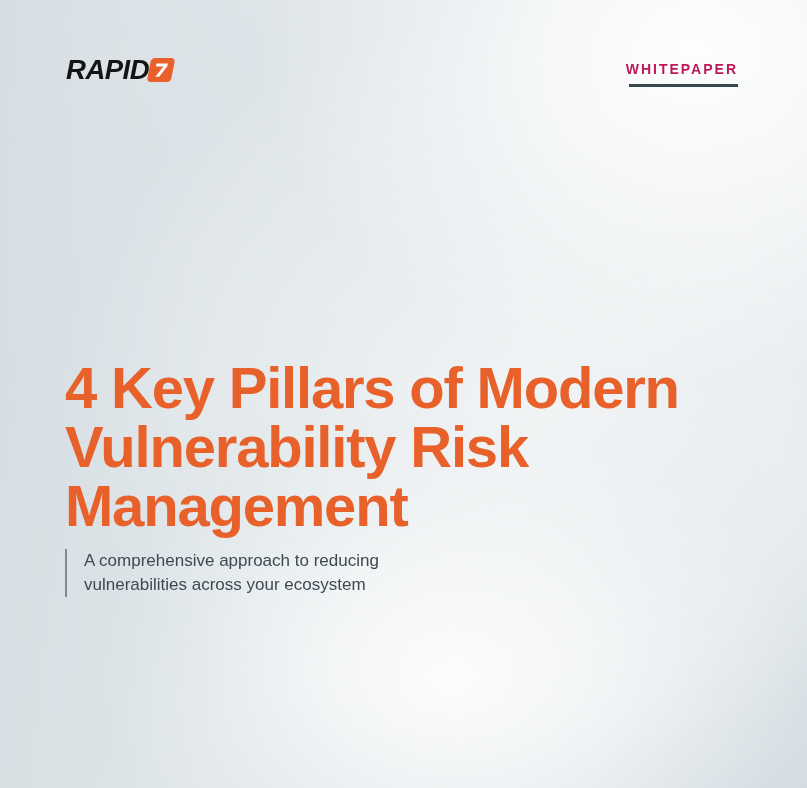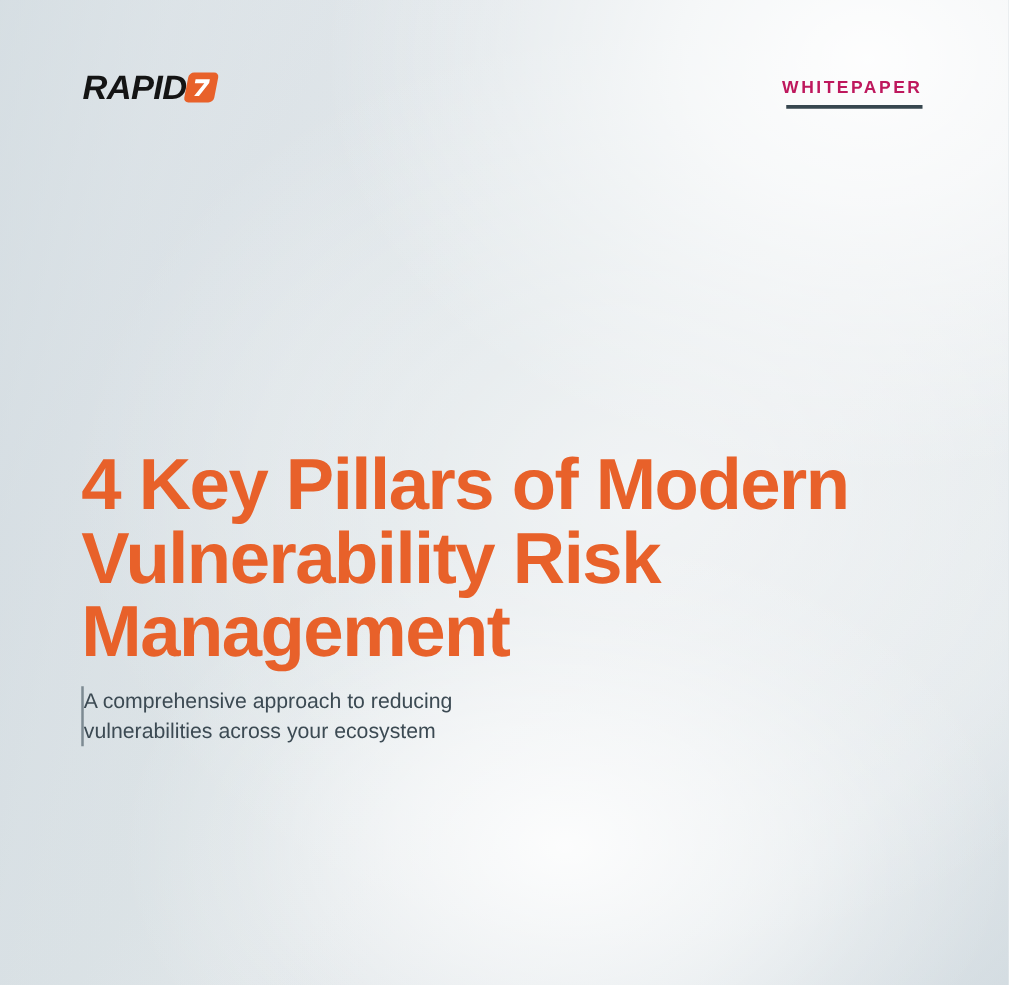--- a/index.html
+++ b/index.html
@@ -186,20 +186,21 @@
 
   .hero-accent-bar {
     width: 2px;
     background: #7d8a92;
     flex: 0 0 auto;
     align-self: stretch;
   }
 
   .hero-subtitle {
     margin: 0;
+    padding-left: 17px;
     font-family: "Liberation Sans", sans-serif;
     font-weight: 400;
     font-size: 17px;
     line-height: 24px;
     color: #3c4a53;
     max-width: 330px;
     white-space: pre-line;
   }
 </style>
 </head>

